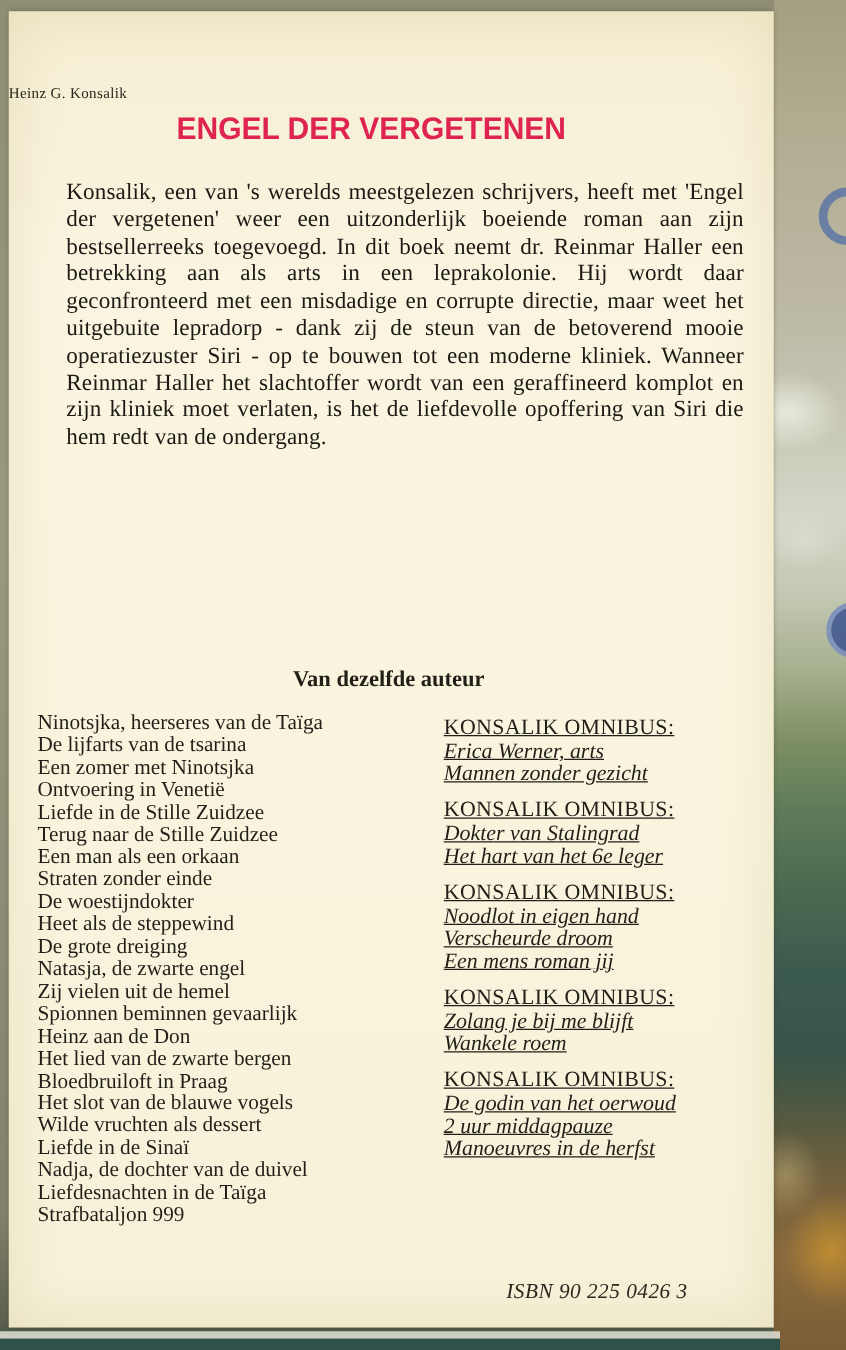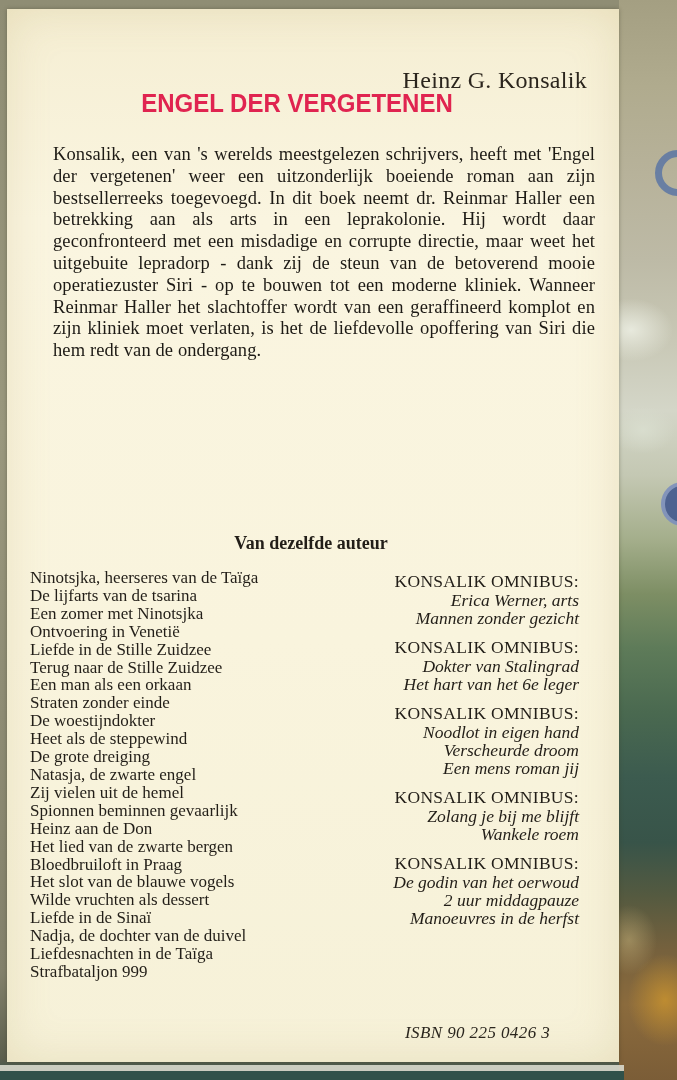--- a/index.html
+++ b/index.html
@@ -42,22 +42,22 @@
 
   
   .page {
     position:absolute; left:7px; top:9px; width:612px; height:1053px;
     background:linear-gradient(180deg,#f5eed3 0%,#faf5e0 20%,#f9f4dd 60%,#f6f1d8 100%);
     box-shadow:inset 0 0 45px rgba(175,155,85,.20), 0 0 4px rgba(60,55,35,.4);
     z-index:2;
   }
 
   .author {
-    position:absolute; top:58px; left:0; width:580px; text-align:right;
-    font-size:24px; color:#2b251d; letter-spacing:.3px;
+    position:absolute; top:58px; left:0; width:580px; text-align:left;
+    font-size:12px; color:#2b251d; letter-spacing:.3px;
   }
   .title {
     position:absolute; top:80px; left:0; width:580px; text-align:center;
     font-family:"Liberation Sans", sans-serif; font-weight:bold;
     font-size:25px; color:#e02450; letter-spacing:0px;
     transform:scaleX(.96); transform-origin:center;
   }
   .blurb {
     position:absolute; top:135px; left:46px; width:542px;
     font-size:18.5px; line-height:21.8px; color:#1d1a15;
@@ -66,21 +66,21 @@
   .heading {
     position:absolute; top:524px; left:0; width:580px; text-align:center;
     font-size:18px; font-weight:bold; color:#221e18;margin-left:14px;
   }
   .booklist {
     position:absolute; top:560px; left:23px; width:300px;
     text-align:left; font-size:17px; line-height:17.9px; color:#221e18;
   }
   .omnibus {
     position:absolute; top:562px; left:348px; width:224px;
-    text-align:right; color:#221e18;
+    text-align:left; color:#221e18;text-decoration:underline;
   }
   .omni-group { margin-bottom:9px; }
   .omni-label { font-size:17.5px; line-height:20px; letter-spacing:.3px; }
   .omni-title { font-size:17.5px; line-height:18.4px; font-style:italic; }
   .isbn {
     position:absolute; top:1014px; left:398px;
     font-size:17px; letter-spacing:.4px; color:#2b261e;font-style:italic;
   }
 </style>
 </head>

